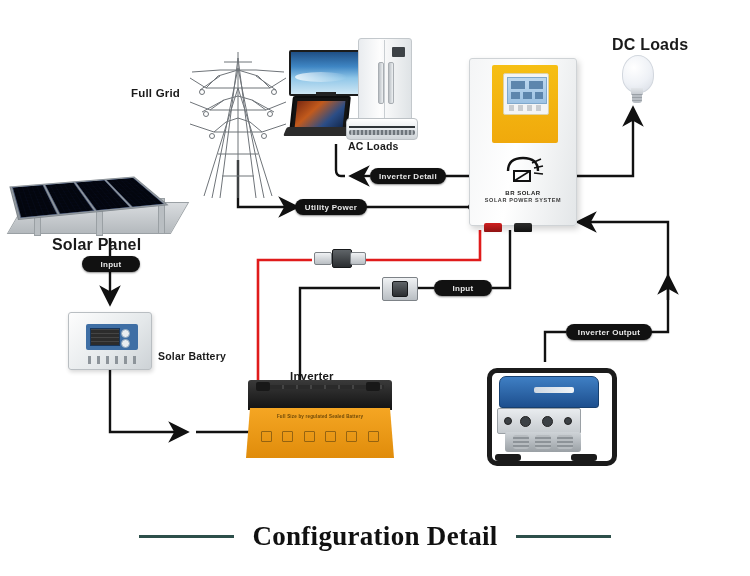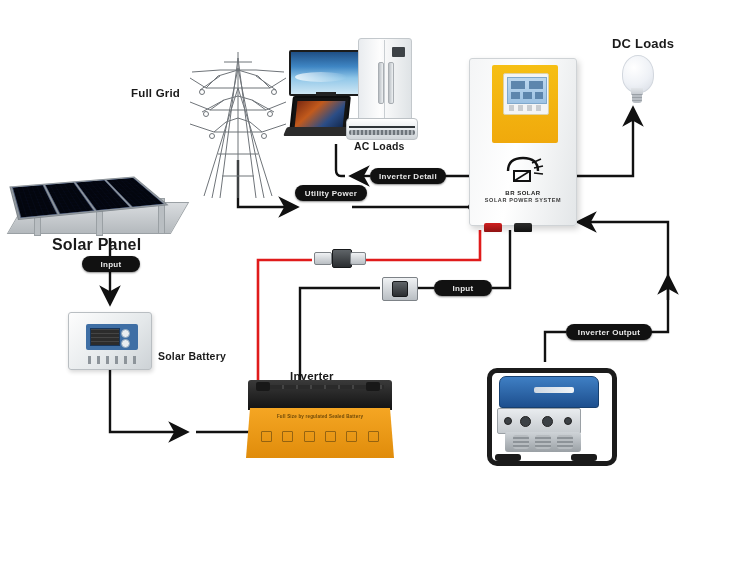--- a/index.html
+++ b/index.html
@@ -264,23 +264,23 @@
     <div class="fr-handle" style="left:30px;top:24px;height:40px;"></div>
     <div class="fr-disp"></div>
   </div>
 
   <div id="ac">
     <div class="ac-body"></div>
     <div class="ac-strip"></div>
     <div class="ac-vent"></div>
   </div>
 
-  <div class="lbl" style="left:348px;top:140px;font-size:10.5px;margin-left:6px;">AC Loads</div>
+  <div class="lbl" style="left:348px;top:140px;font-size:10.5px;">AC Loads</div>
   <div class="pill" style="left:370px;top:168px;width:76px;height:16px;">Inverter Detail</div>
-  <div class="pill" style="left:295px;top:185px;width:72px;height:16px;">Utility Power</div>
+  <div class="pill" style="left:295px;top:199px;width:72px;height:16px;">Utility Power</div>
 
   <div id="inverter">
     <div class="inv-yellow">
       <div class="inv-lcdwrap">
         <div class="inv-lcd">
           <i style="left:3px;top:3px;width:14px;height:8px;"></i>
           <i style="left:21px;top:3px;width:14px;height:8px;"></i>
           <i style="left:3px;top:14px;width:9px;height:7px;"></i>
           <i style="left:15px;top:14px;width:9px;height:7px;"></i>
           <i style="left:27px;top:14px;width:8px;height:7px;"></i>
@@ -300,21 +300,21 @@
     <div class="inv-sys">SOLAR POWER SYSTEM</div>
     <div class="term red"></div>
     <div class="term blk"></div>
   </div>
 
   <div id="bulb">
     <div class="bl-glass"></div>
       <div class="bl-neck"></div>
       <div class="bl-base"></div>
   </div>
-  <div class="lbl" style="left:612px;top:36px;font-size:13px;">DC Loads</div>
+  <div class="lbl" style="left:612px;top:36px;font-size:16px;">DC Loads</div>
 
   <div id="charger">
     <div class="ch-body"></div>
     <div class="ch-panel">
       <div class="ch-lcd"></div>
       <div class="ch-knob" style="left:35px;top:5px;"></div>
       <div class="ch-knob" style="left:35px;top:15px;"></div>
     </div>
     <div class="ch-row"></div>
   </div>
@@ -363,14 +363,19 @@
 
   <div class="conn" style="left:314px;top:252px;width:16px;height:11px;"></div>
   <div class="conn-dark" style="left:332px;top:249px;width:18px;height:17px;"></div>
   <div class="conn" style="left:350px;top:252px;width:14px;height:11px;"></div>
 
   <div class="conn" style="left:382px;top:277px;width:34px;height:22px;"></div>
   <div class="conn-dark" style="left:392px;top:281px;width:14px;height:14px;"></div>
 
   <div class="pill" style="left:434px;top:280px;width:58px;height:16px;">Input</div>
 
+  <div id="footer">
+    <div class="rule"></div>
+    <div class="ftitle">Configuration Detail</div>
+    <div class="rule"></div>
+  </div>
 
 </div>
 
 </body></html>

